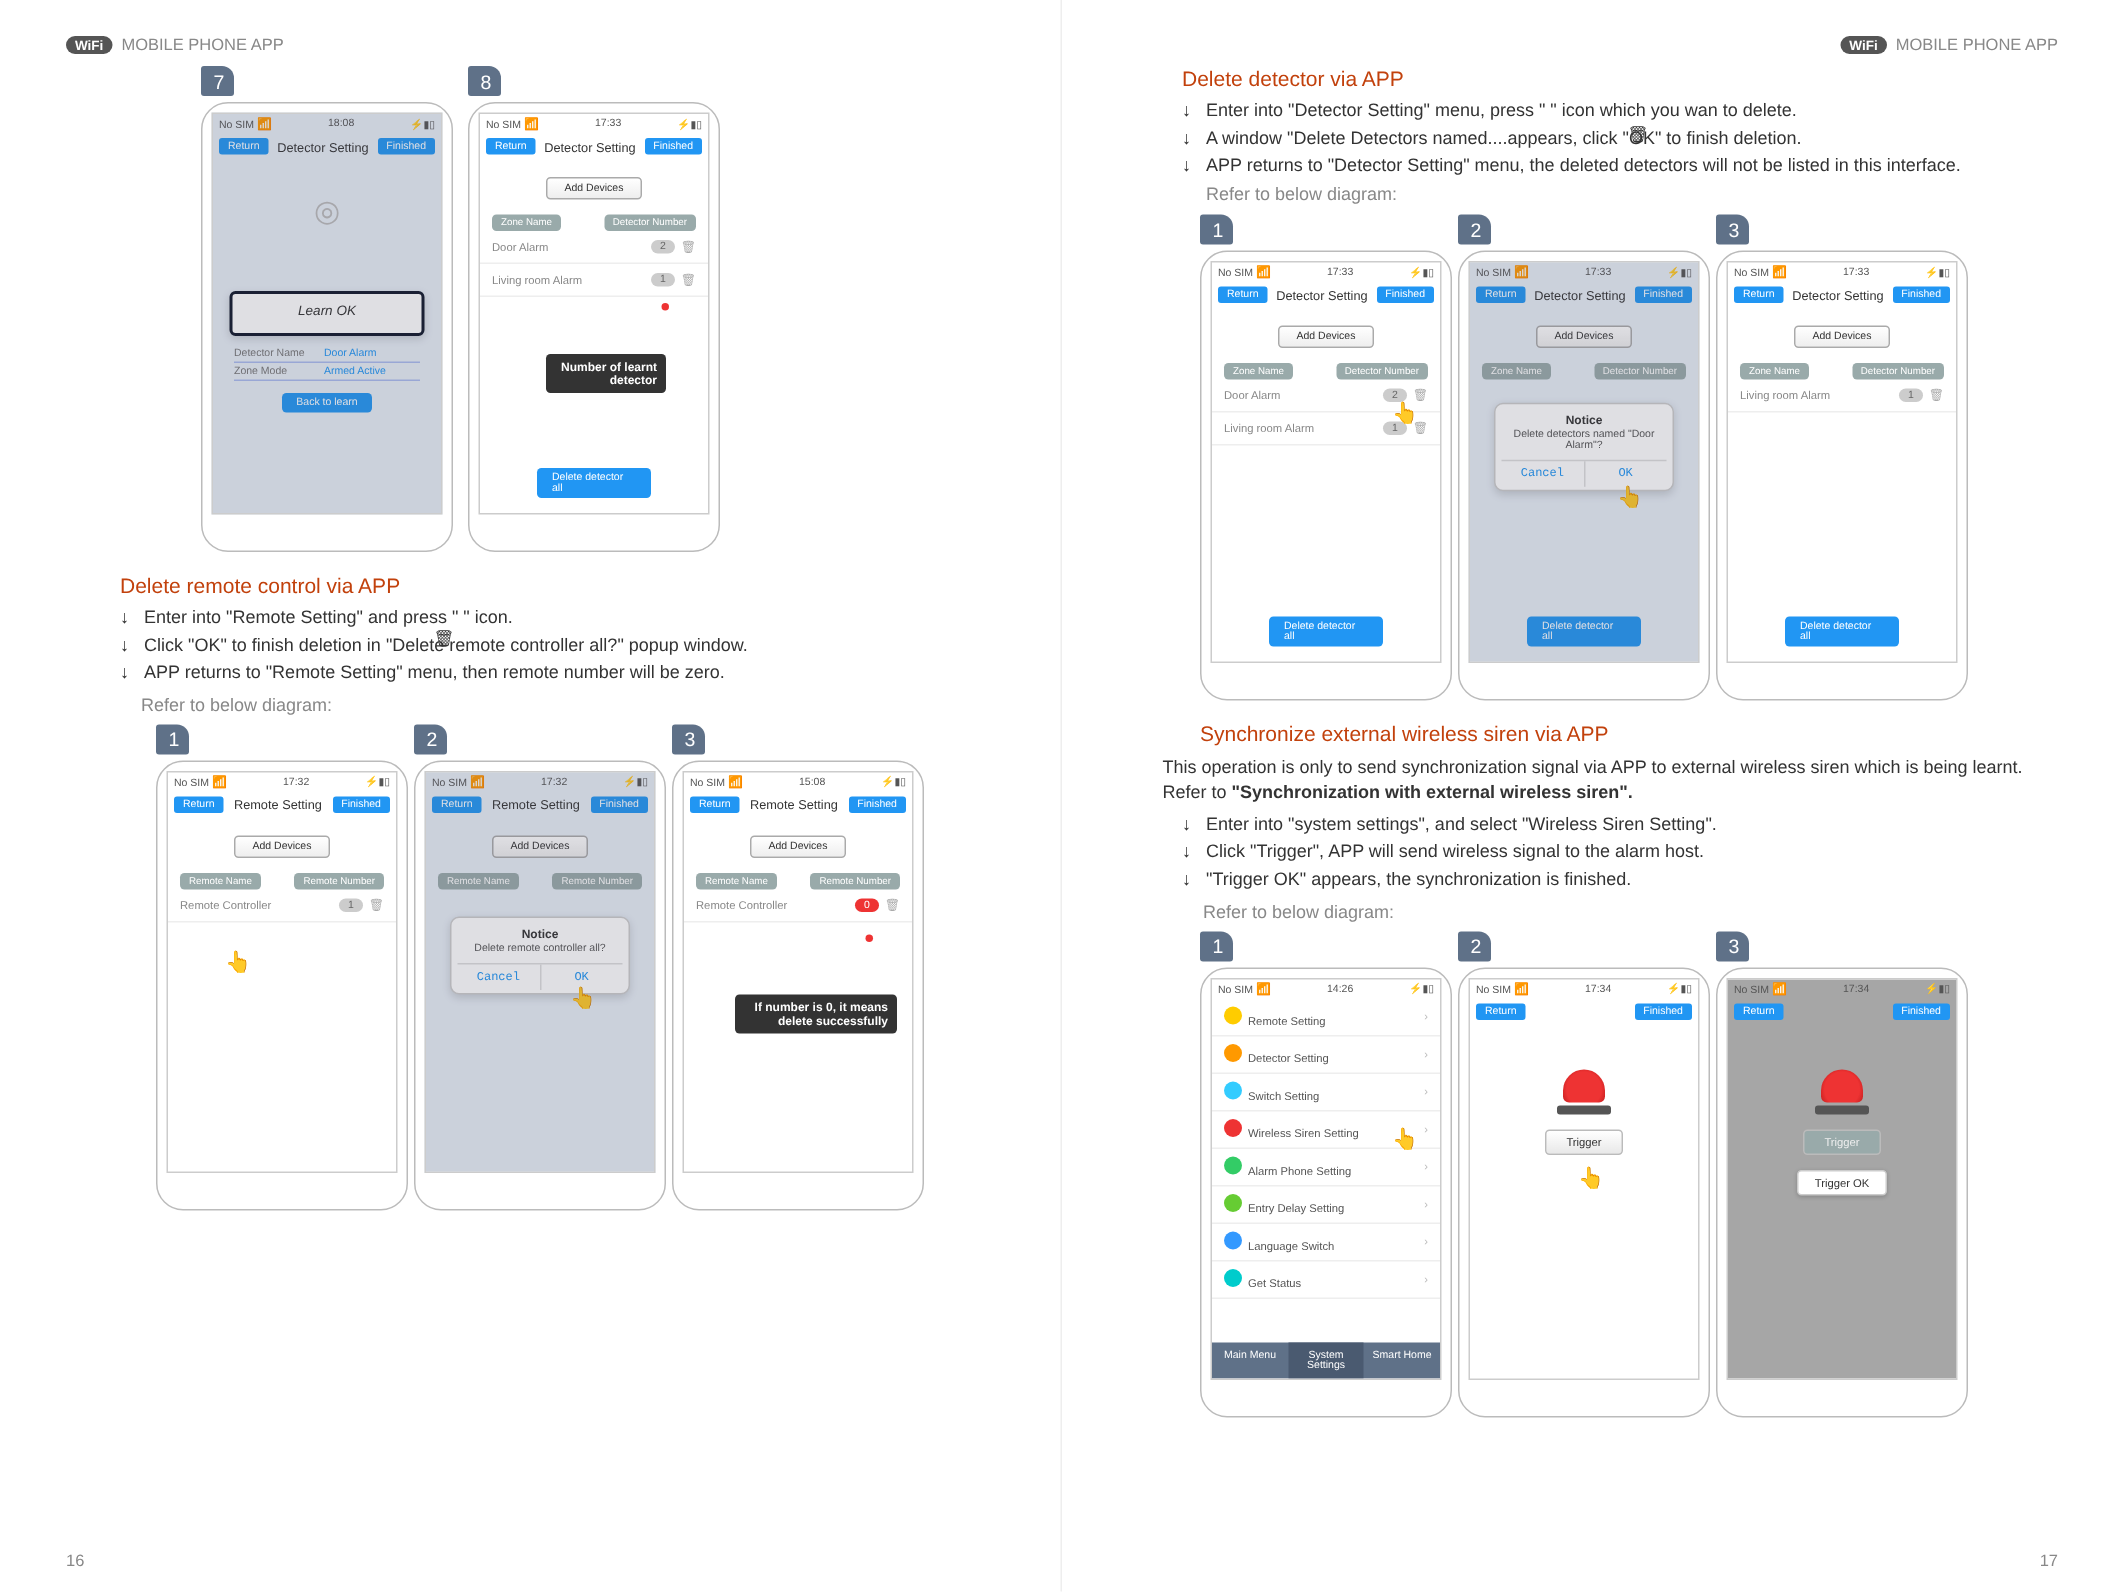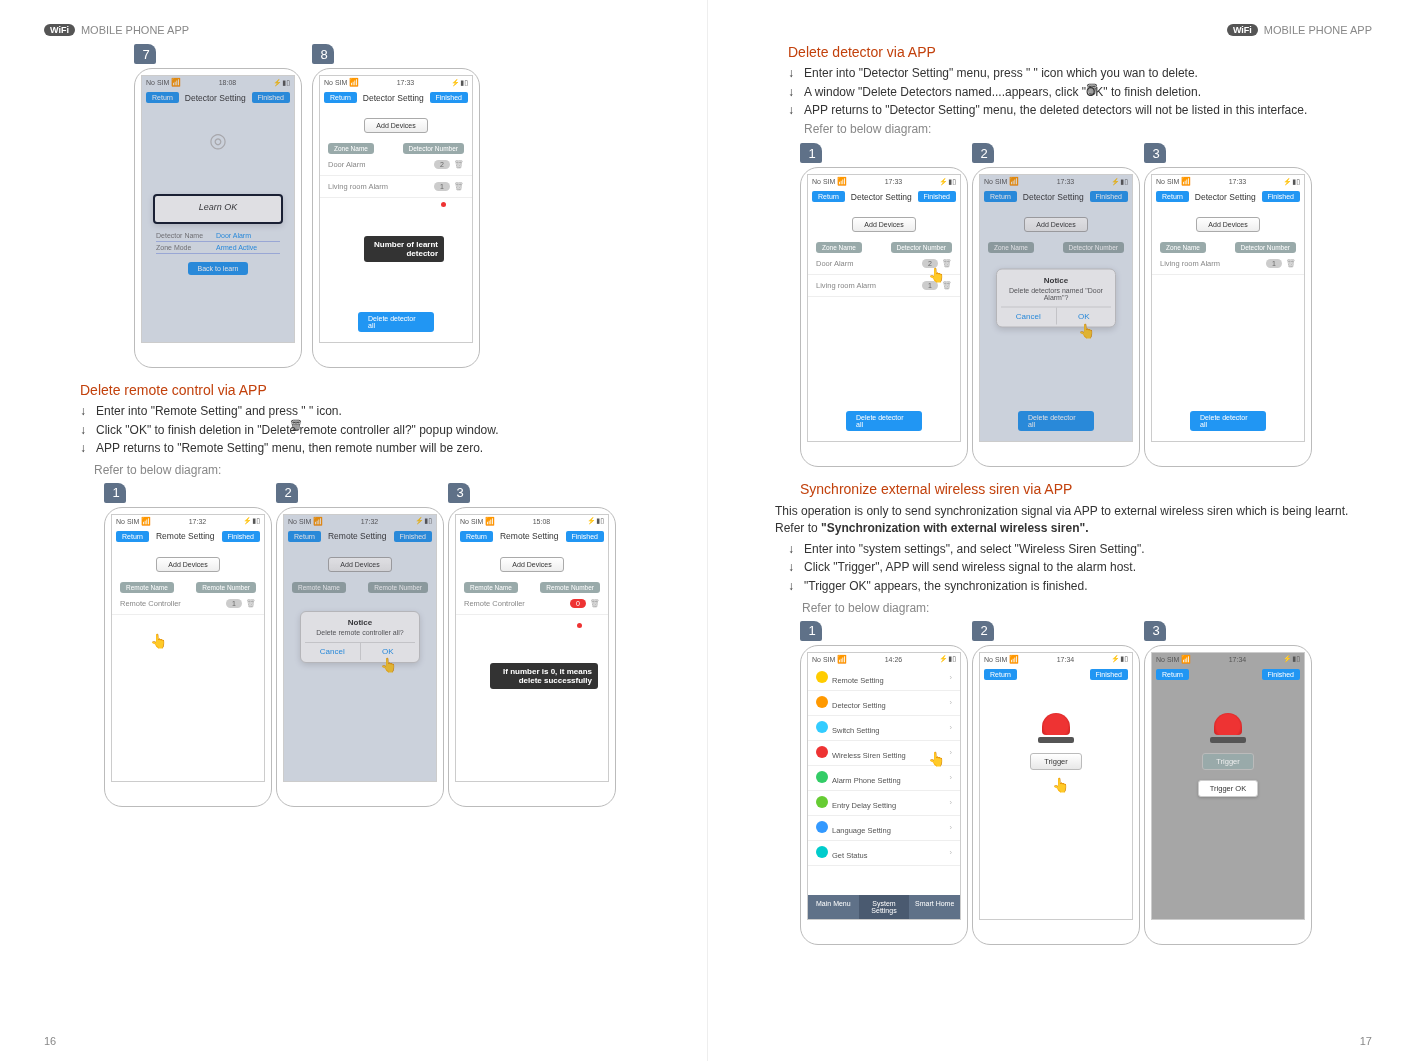--- a/index.html
+++ b/index.html
@@ -38,21 +38,21 @@
 
   .list-row { display:flex; justify-content:space-between; align-items:center; padding:6px 8px; border-bottom:1px solid #eee; font-size:7.5px; color:#888; }
   .count-pill { display:inline-flex; align-items:center; gap:4px; }
   .count-badge { background:#ccc; border-radius:8px; padding:1px 6px; font-size:7px; color:#666; }
   .trash { font-size:8px; color:#aaa; }
 
   .popup { position:absolute; left:50%; top:46%; transform:translate(-50%,-50%); width:120px; background:#fff; border:1px solid #ccc; border-radius:6px; text-align:center; padding:6px 4px 2px 4px; box-shadow:0 2px 6px rgba(0,0,0,.15); }
   .popup .ttl { font-size:8px; font-weight:bold; margin-bottom:2px; }
   .popup .msg { font-size:7px; color:#555; margin-bottom:6px; }
   .popup .btns { display:flex; border-top:1px solid #ddd; }
-  .popup .btns span { flex:1; padding:4px 0; font-size:8px; color:#2196F3; }
+  .popup .btns span { flex:1; padding:4px 0; font-size:8px; color:#2196F3;font-family:Liberation Mono, monospace; }
   .popup .btns span:first-child { border-right:1px solid #ddd; }
 
   .del-all { position:absolute; left:50%; bottom:10px; transform:translateX(-50%); background:#2196F3; color:#fff; font-size:7px; padding:3px 10px; border-radius:3px; }
 
   .callout-box { background:#333; color:#fff; font-size:8px; padding:4px 6px; border-radius:3px; position:absolute; text-align:right; font-weight:bold; line-height:1.15; }
 
   .cursor { position:absolute; font-size:14px; color:#333; pointer-events:none; }
 
   .h2 { color:#c2410c; font-size:14px; font-weight:normal; margin: 12px 0 6px 36px; }
   .bullet-list { margin:2px 0 6px 36px; font-size:12px; color:#333; }
@@ -429,21 +429,21 @@
               </div>
           <div class="sys-list-row">
                 <span><span class="icn" style="background:#3c6;"></span><span>Alarm Phone Setting</span></span>
                 <span class="chev">›</span>
               </div>
           <div class="sys-list-row">
                 <span><span class="icn" style="background:#6c3;"></span><span>Entry Delay Setting</span></span>
                 <span class="chev">›</span>
               </div>
           <div class="sys-list-row">
-                <span><span class="icn" style="background:#39f;"></span><span>Language Setting</span></span>
+                <span><span class="icn" style="background:#39f;"></span><span>Language Switch</span></span>
                 <span class="chev">›</span>
               </div>
           <div class="sys-list-row">
                 <span><span class="icn" style="background:#0cc;"></span><span>Get Status</span></span>
                 <span class="chev">›</span>
               </div>
           <span class="cursor" style="right:14px;top:98px;">👆</span>
           <div class="bot-tabs">
             <span>Main Menu</span>
             <span class="active">System Settings</span>

